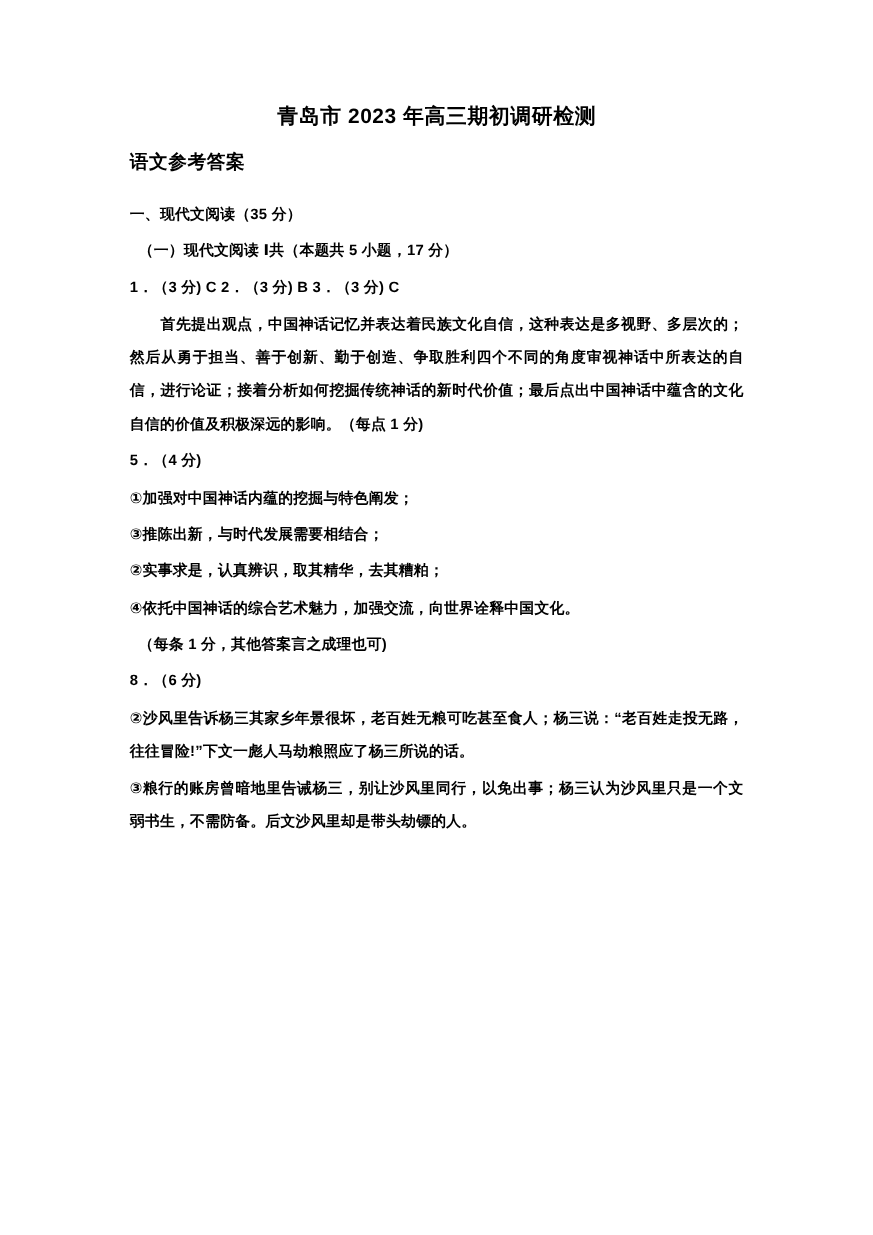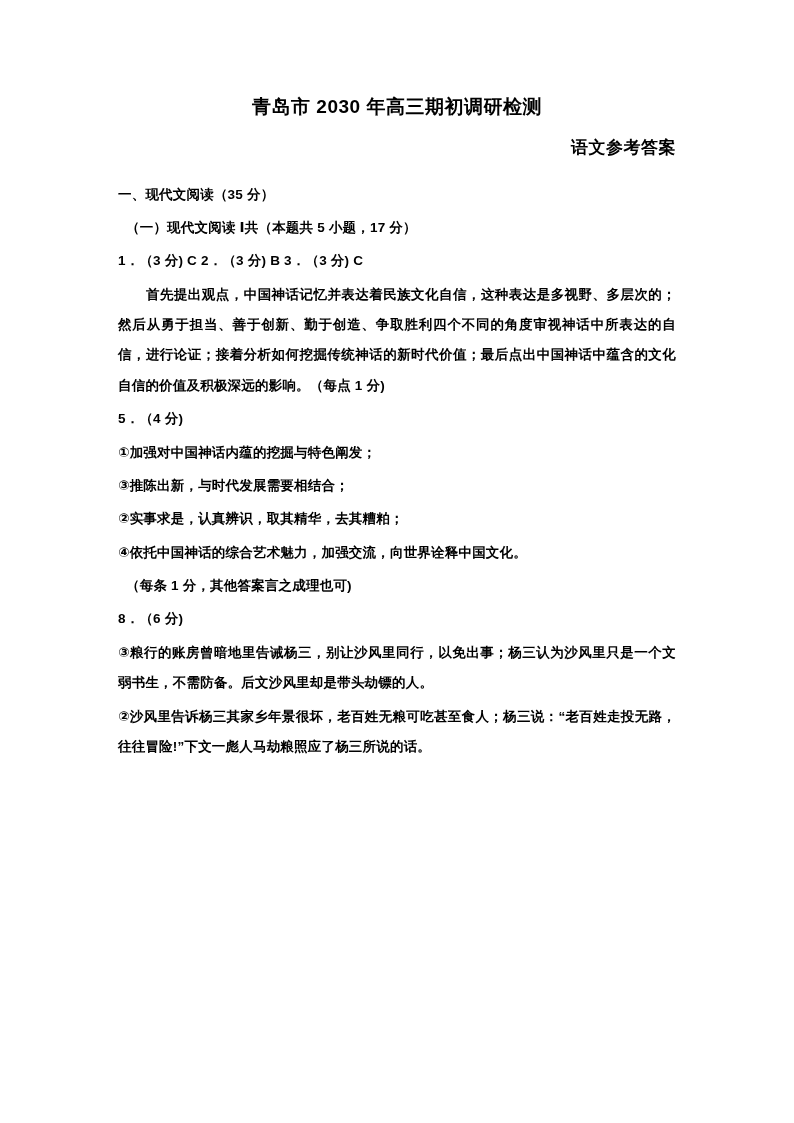--- a/index.html
+++ b/index.html
@@ -23,21 +23,21 @@
   }
   .doc-title {
     text-align: center;
     font-size: 19px;
     font-weight: bold;
     letter-spacing: 0.5px;
     margin: 0 0 6px 0;
     line-height: 1.6;
   }
   .doc-subtitle {
-    text-align: right;
+    text-align: left;
     font-size: 17px;
     font-weight: bold;
     letter-spacing: 0.5px;
     margin: 12px 0 18px 0;
     line-height: 1.6;
   }
   .para {
     font-size: 13.5px;
     line-height: 2.25;
     margin: 0 0 2px 0;
@@ -53,29 +53,29 @@
     text-indent: 28px;
   }
   .block {
     margin-bottom: 3px;
   }
 </style>
 </head>
 <body>
 
 <div class="page">
-  <h1 class="doc-title">青岛市 2030 年高三期初调研检测</h1>
+  <h1 class="doc-title">青岛市 2023 年高三期初调研检测</h1>
   <h2 class="doc-subtitle">语文参考答案</h2>
 
   <p class="para block">一、现代文阅读（35 分）</p>
   <p class="para block indent-1">（一）现代文阅读 Ⅰ共（本题共 5 小题，17 分）</p>
   <p class="para block">1．（3 分) C 2．（3 分) B 3．（3 分) C</p>
   <p class="para block indent-2">首先提出观点，中国神话记忆并表达着民族文化自信，这种表达是多视野、多层次的；然后从勇于担当、善于创新、勤于创造、争取胜利四个不同的角度审视神话中所表达的自信，进行论证；接着分析如何挖掘传统神话的新时代价值；最后点出中国神话中蕴含的文化自信的价值及积极深远的影响。（每点 1 分)</p>
   <p class="para block">5．（4 分)</p>
   <p class="para block">①加强对中国神话内蕴的挖掘与特色阐发；</p>
   <p class="para block">③推陈出新，与时代发展需要相结合；</p>
   <p class="para block">②实事求是，认真辨识，取其精华，去其糟粕；</p>
   <p class="para block">④依托中国神话的综合艺术魅力，加强交流，向世界诠释中国文化。</p>
   <p class="para block indent-1">（每条 1 分，其他答案言之成理也可)</p>
   <p class="para block">8．（6 分)</p>
+  <p class="para block">②沙风里告诉杨三其家乡年景很坏，老百姓无粮可吃甚至食人；杨三说：“老百姓走投无路，往往冒险!”下文一彪人马劫粮照应了杨三所说的话。</p>
   <p class="para block">③粮行的账房曾暗地里告诫杨三，别让沙风里同行，以免出事；杨三认为沙风里只是一个文弱书生，不需防备。后文沙风里却是带头劫镖的人。</p>
-  <p class="para block">②沙风里告诉杨三其家乡年景很坏，老百姓无粮可吃甚至食人；杨三说：“老百姓走投无路，往往冒险!”下文一彪人马劫粮照应了杨三所说的话。</p>
 </div>
 
 </body></html>

